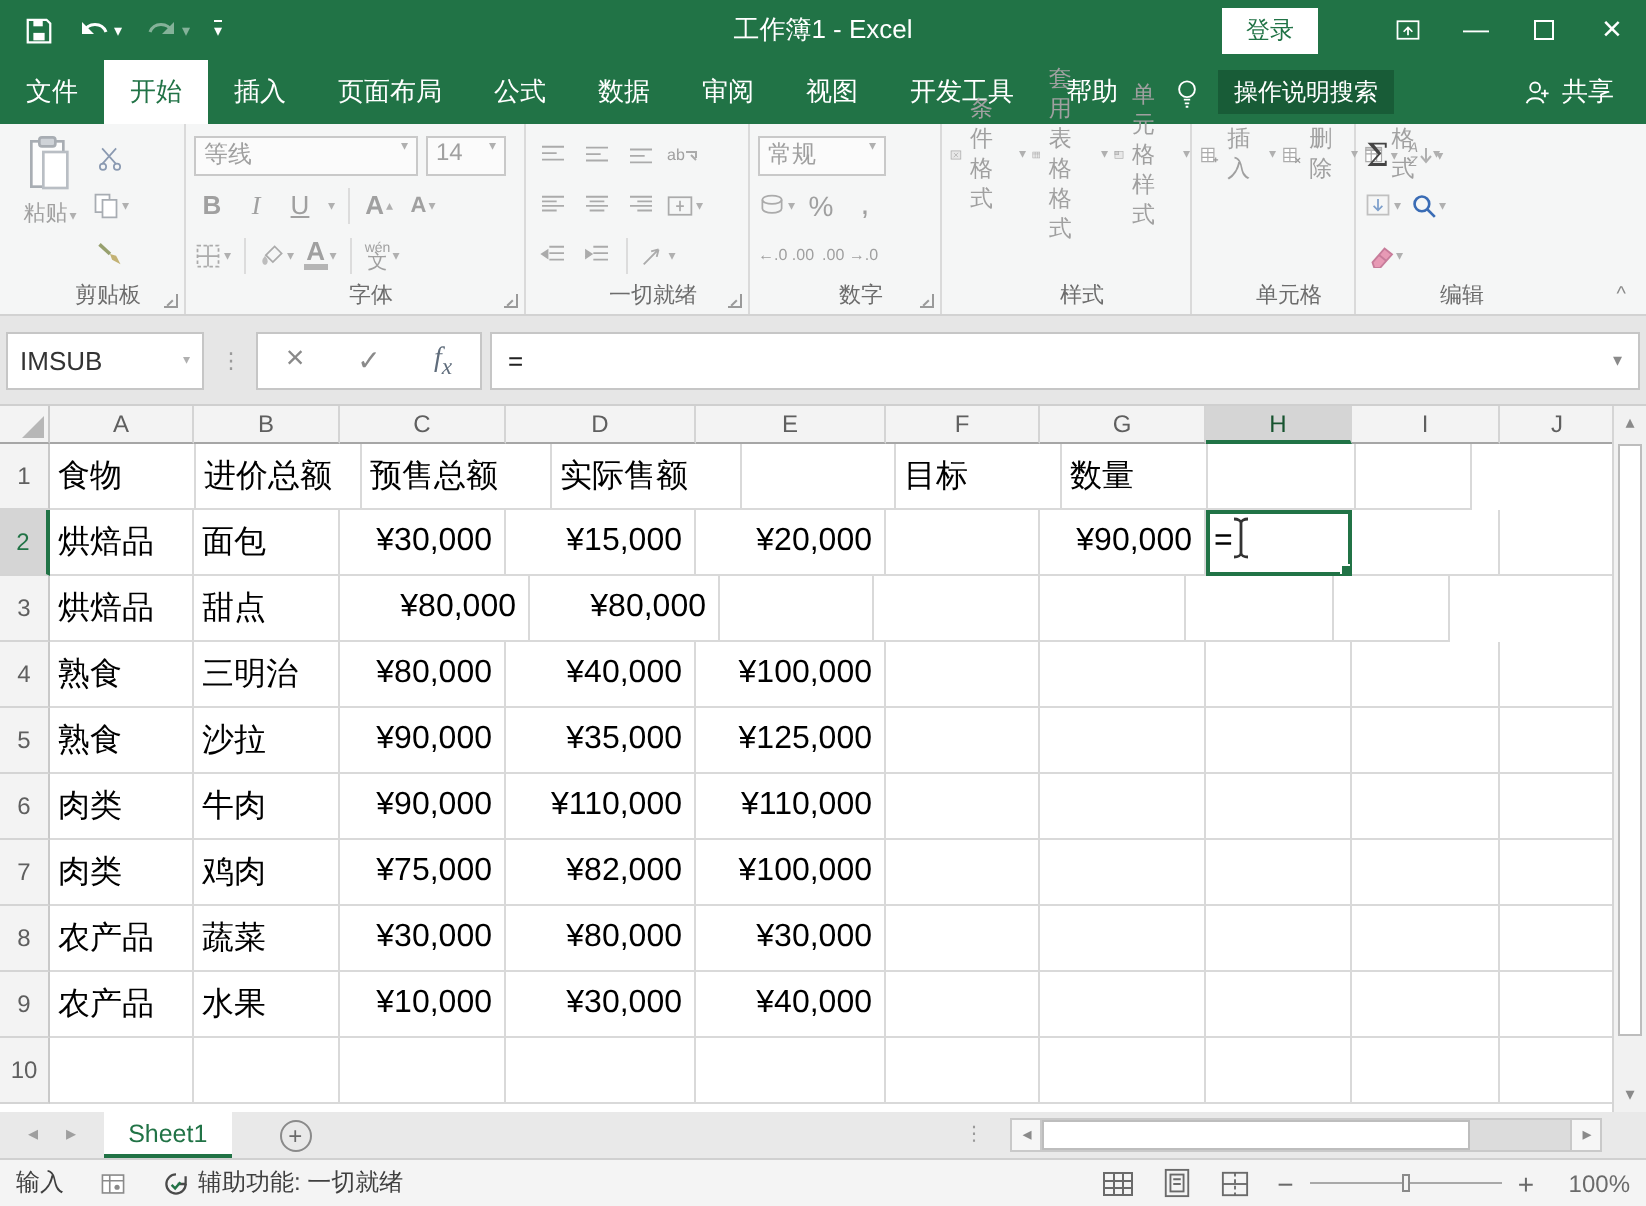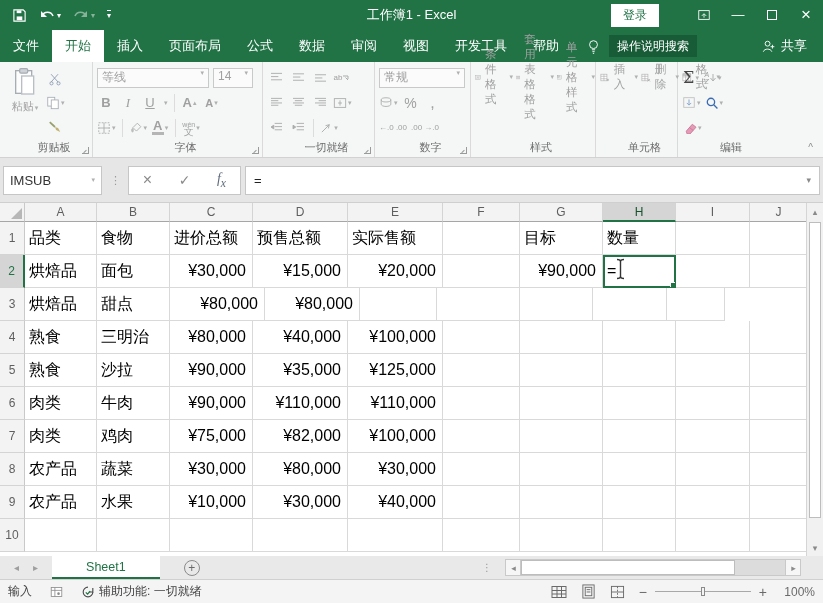--- a/index.html
+++ b/index.html
@@ -94,21 +94,21 @@
 .ibeam{position:absolute;left:12px;top:3px}
 
 .vscroll{width:17px;flex:none;background:#f1f1f1;border-left:1px solid #d5d5d5;position:relative;color:#8a8a8a}
 .vs-up{position:absolute;top:0;left:0;right:0;height:17px;display:flex;align-items:center;justify-content:center;font-size:9px}
 .vs-dn{position:absolute;bottom:0;left:0;right:0;height:17px;display:flex;align-items:center;justify-content:center;font-size:9px}
 .vs-thumb{position:absolute;top:19px;left:2px;width:12px;height:296px;background:#fff;border:1px solid #bdbdbd}
 
 
 .sheetbar{height:24px;background:#e9e9e9;display:flex;align-items:stretch;border-bottom:1px solid #d0d0d0;position:relative}
 .navarrows{display:flex;align-items:center;gap:14px;padding:0 14px;color:#9f9f9f;font-size:10px}
-.stab{background:#fff;display:flex;align-items:center;padding:0 34px;color:#217346;border-bottom:2px solid #217346;font-size:12.5px}
+.stab{background:#fff;display:flex;align-items:center;padding:0 12px;color:#217346;border-bottom:2px solid #217346;font-size:12.5px}
 .addsheet{width:16px;height:16px;border:1px solid #8a8a8a;border-radius:50%;color:#6a6a6a;display:flex;align-items:center;
           justify-content:center;font-size:12px;margin:auto 0 auto 24px;line-height:0}
 .sb-split{margin-left:auto;display:flex;align-items:center;color:#9a9a9a;font-size:10px;letter-spacing:-1px;padding-right:8px}
 .hscroll{display:flex;align-items:center;margin:3px 14px 3px 0}
 .hs-btn{width:16px;height:17px;background:#f6f6f6;border:1px solid #c9c9c9;display:flex;align-items:center;justify-content:center;color:#8a8a8a;font-size:9px}
 .hs-track{width:264px;height:17px;background:#dcdcdc;border:1px solid #c9c9c9;border-left:none;border-right:none;position:relative}
 .hs-thumb{position:absolute;left:0;top:0;width:214px;height:15px;background:#fff;border:1px solid #bdbdbd}
 
 
 .statusbar{height:23px;background:#f4f4f4;display:flex;align-items:center;padding:0 8px;color:#3f3f3f}
@@ -363,21 +363,21 @@
             </svg>
             <span class="dd">▾</span>
           </span>
       </div>
       <span class="rg-label">一切就绪</span>
       <span class="launcher"></span>
     </div>
 
     <div class="rgroup" style="width:96px">
       <div class="row24">
-        <span class="combo" style="width:86px">
+        <span class="combo" style="width:64px">
             <span>常规</span>
             <span class="dd">▾</span>
           </span>
       </div>
       <div class="row24">
         <span class="mini">
           <svg width="14" height="13" viewBox="0 0 16 14">
               <ellipse cx="8" cy="4" rx="5.5" ry="2.4" fill="none" stroke="#ababab"></ellipse>
               <path d="M2.5 4v5c0 1.4 2.4 2.5 5.5 2.5s5.5-1.1 5.5-2.5V4" fill="none" stroke="#ababab"></path>
             </svg>
@@ -534,23 +534,20 @@
           <div class="chead" style="width: 95px;">D</div>
           <div class="chead" style="width: 95px;">E</div>
           <div class="chead" style="width: 77px;">F</div>
           <div class="chead" style="width: 83px;">G</div>
           <div class="chead sel" style="width: 73px;">H</div>
           <div class="chead" style="width: 74px;">I</div>
           <div class="chead" style="width: 58px;">J</div>
         </div>
         <div class="srow">
           <div class="rhead">1</div>
-          <div class="cell" style="width: 72px;">
-            <span>品类</span>
-          </div>
           <div class="cell" style="width: 73px;">
             <span>食物</span>
           </div>
           <div class="cell" style="width: 83px;">
             <span>进价总额</span>
           </div>
           <div class="cell" style="width: 95px;">
             <span>预售总额</span>
           </div>
           <div class="cell" style="width: 95px;">

